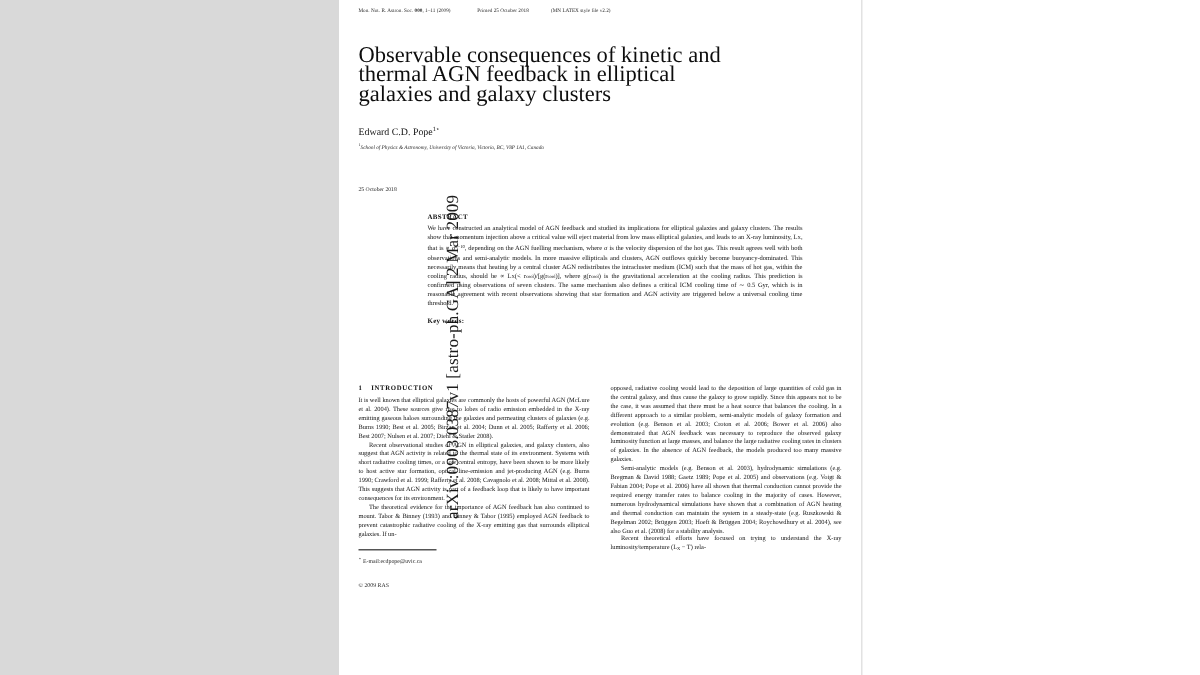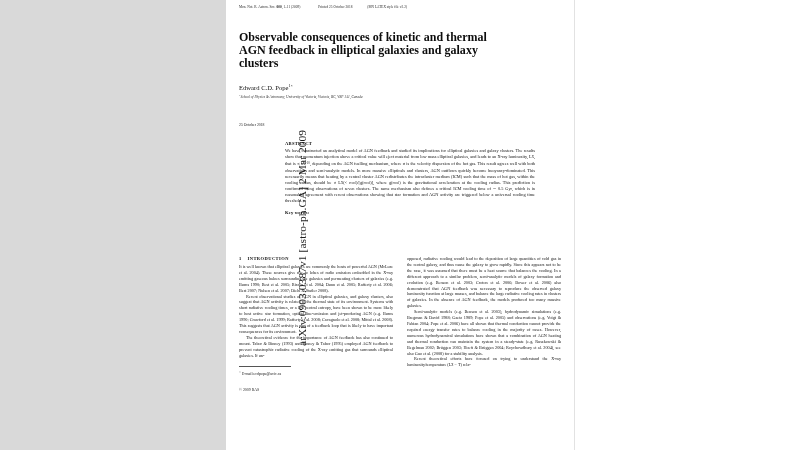--- a/index.html
+++ b/index.html
@@ -83,23 +83,23 @@
     color: #2a2a2a;
     letter-spacing: 0.02px;
     white-space: nowrap;
   }
   .runhead .gap1 { display:inline-block; width: 16px; }
   .runhead .gap2 { display:inline-block; width: 13px; }
   .runhead b { font-weight: 700; }
 
   h1#title {
     margin: 21px 0 0 0;
-    font-size: 12px;
+    font-size: 15px;
     line-height: 13.2px;
-    font-weight: 700;
+    font-weight: 400;
     color: #0d0d0d;
     letter-spacing: 0.02px;
     max-width: 262px;
   }
 
   #author {
     margin-top: 11px;
     font-size: 6.6px;
     line-height: 8px;
     color: #111;

